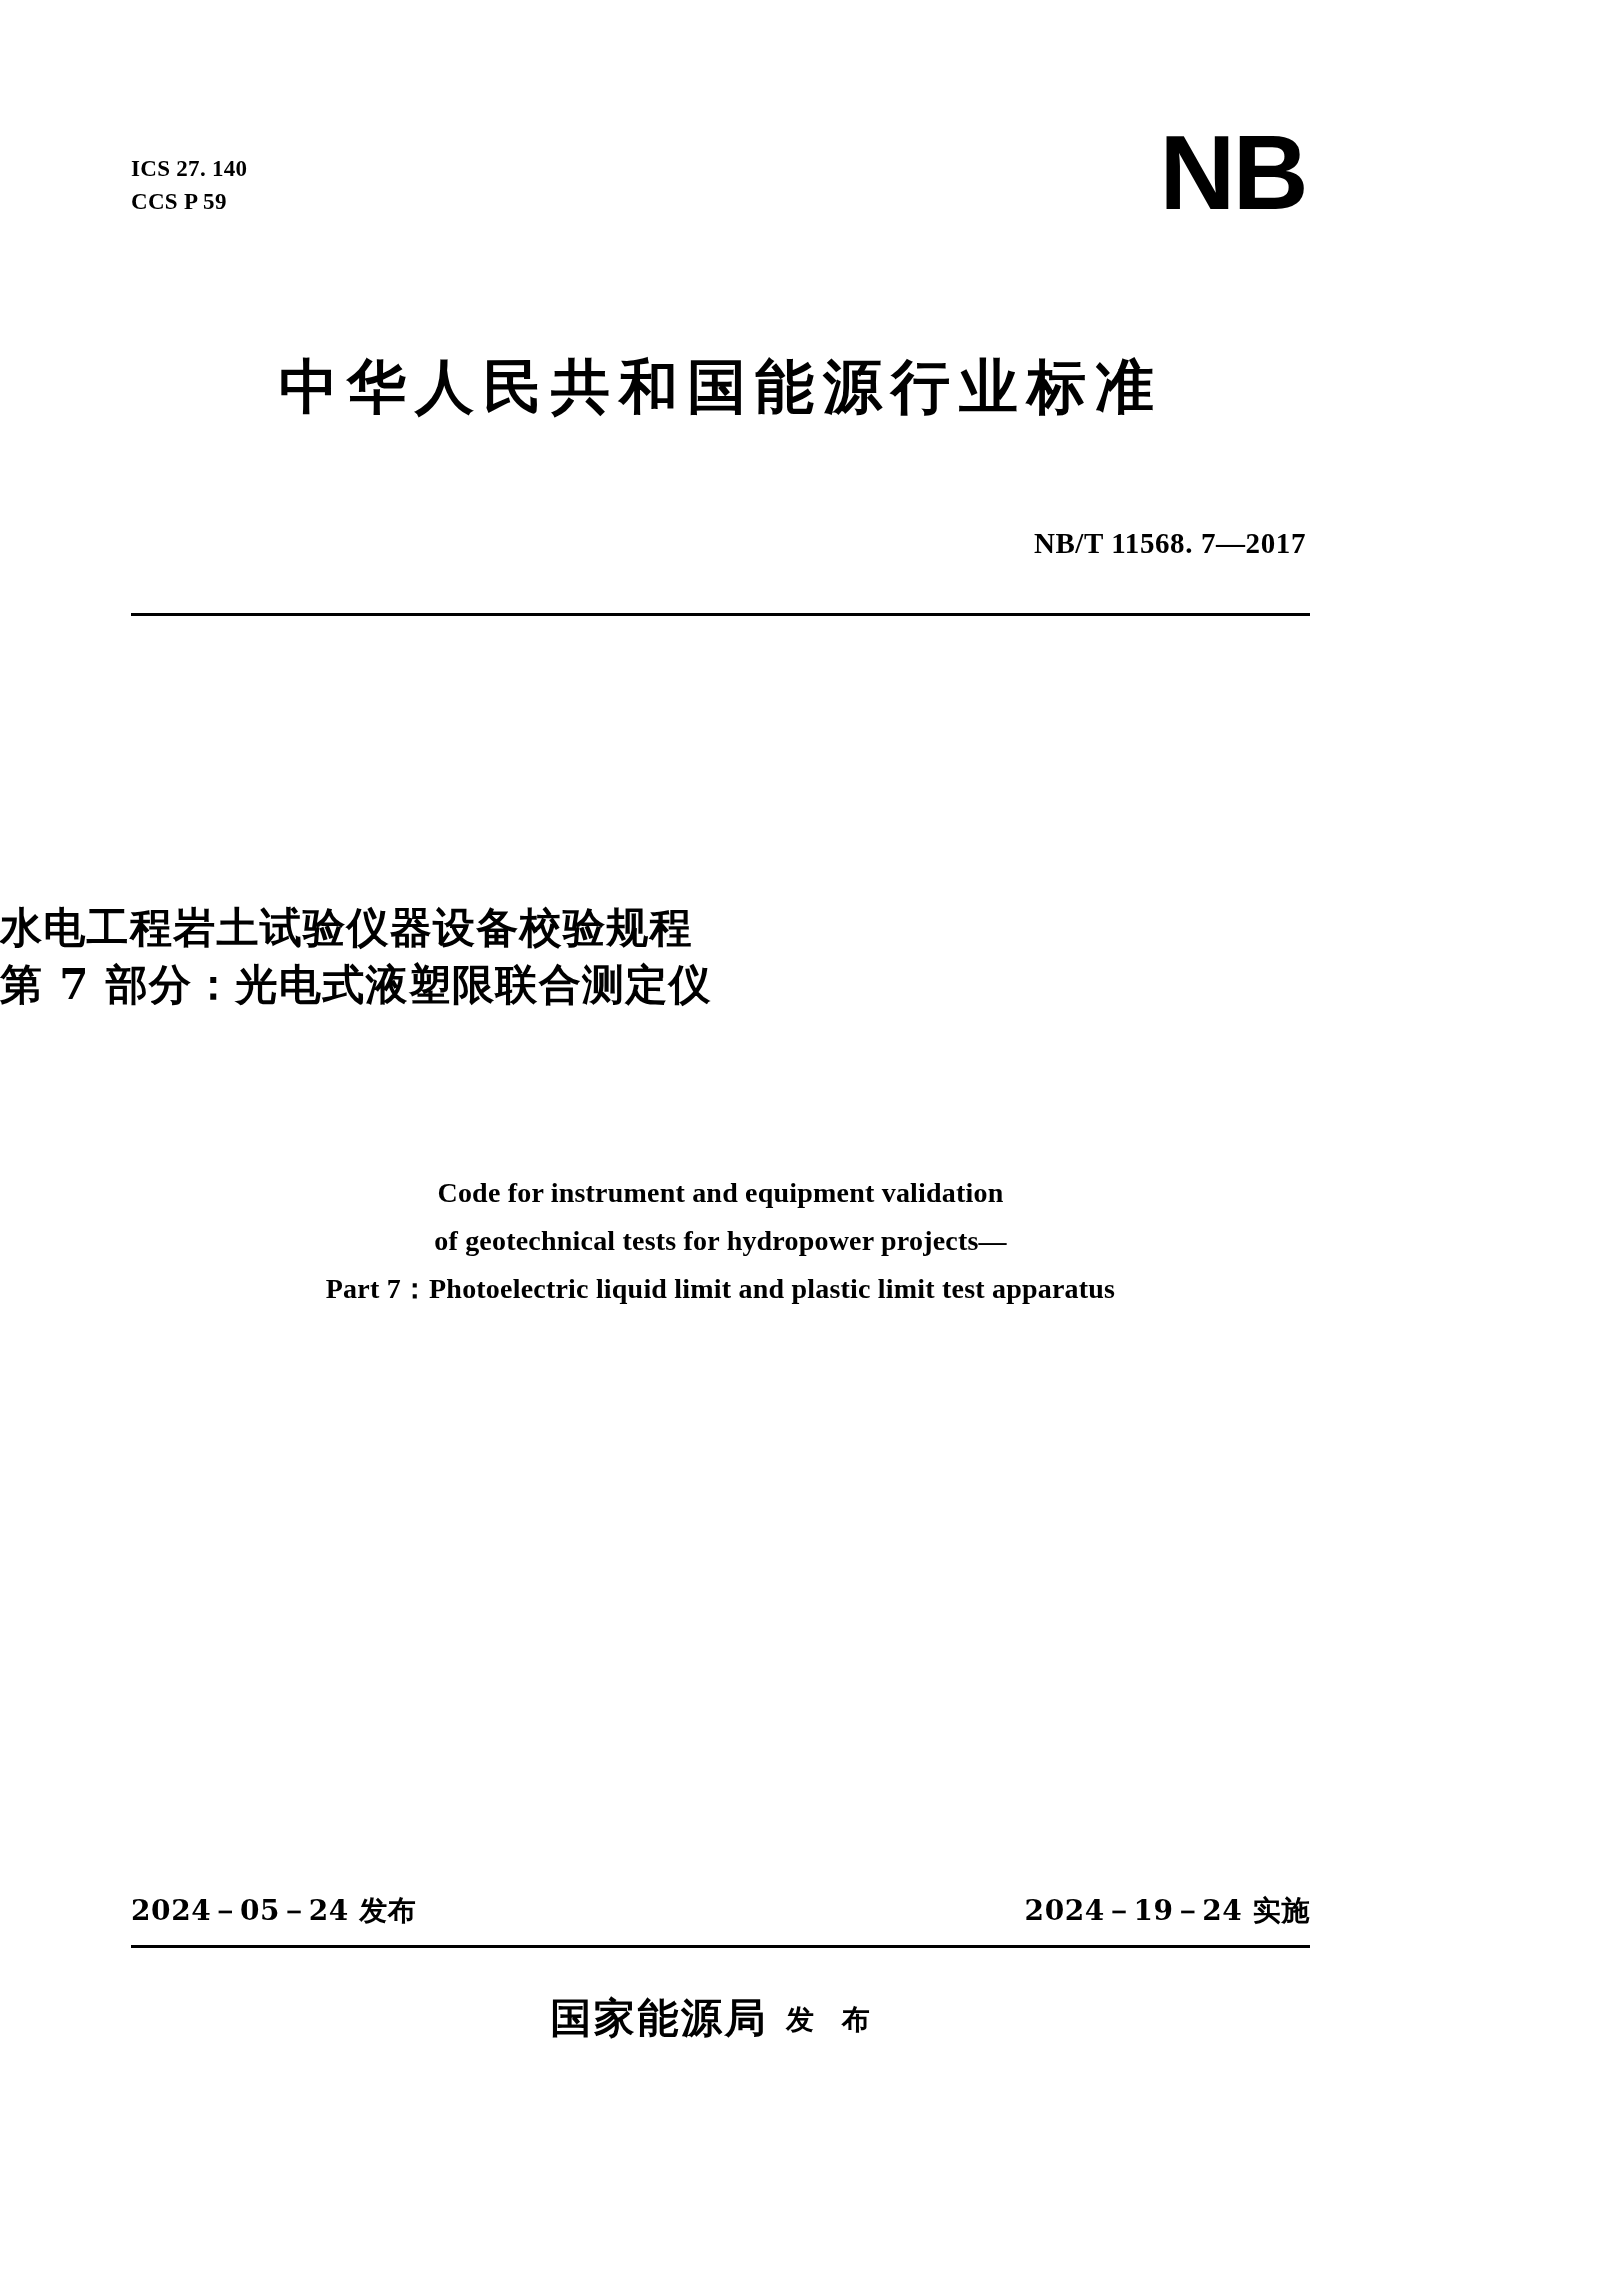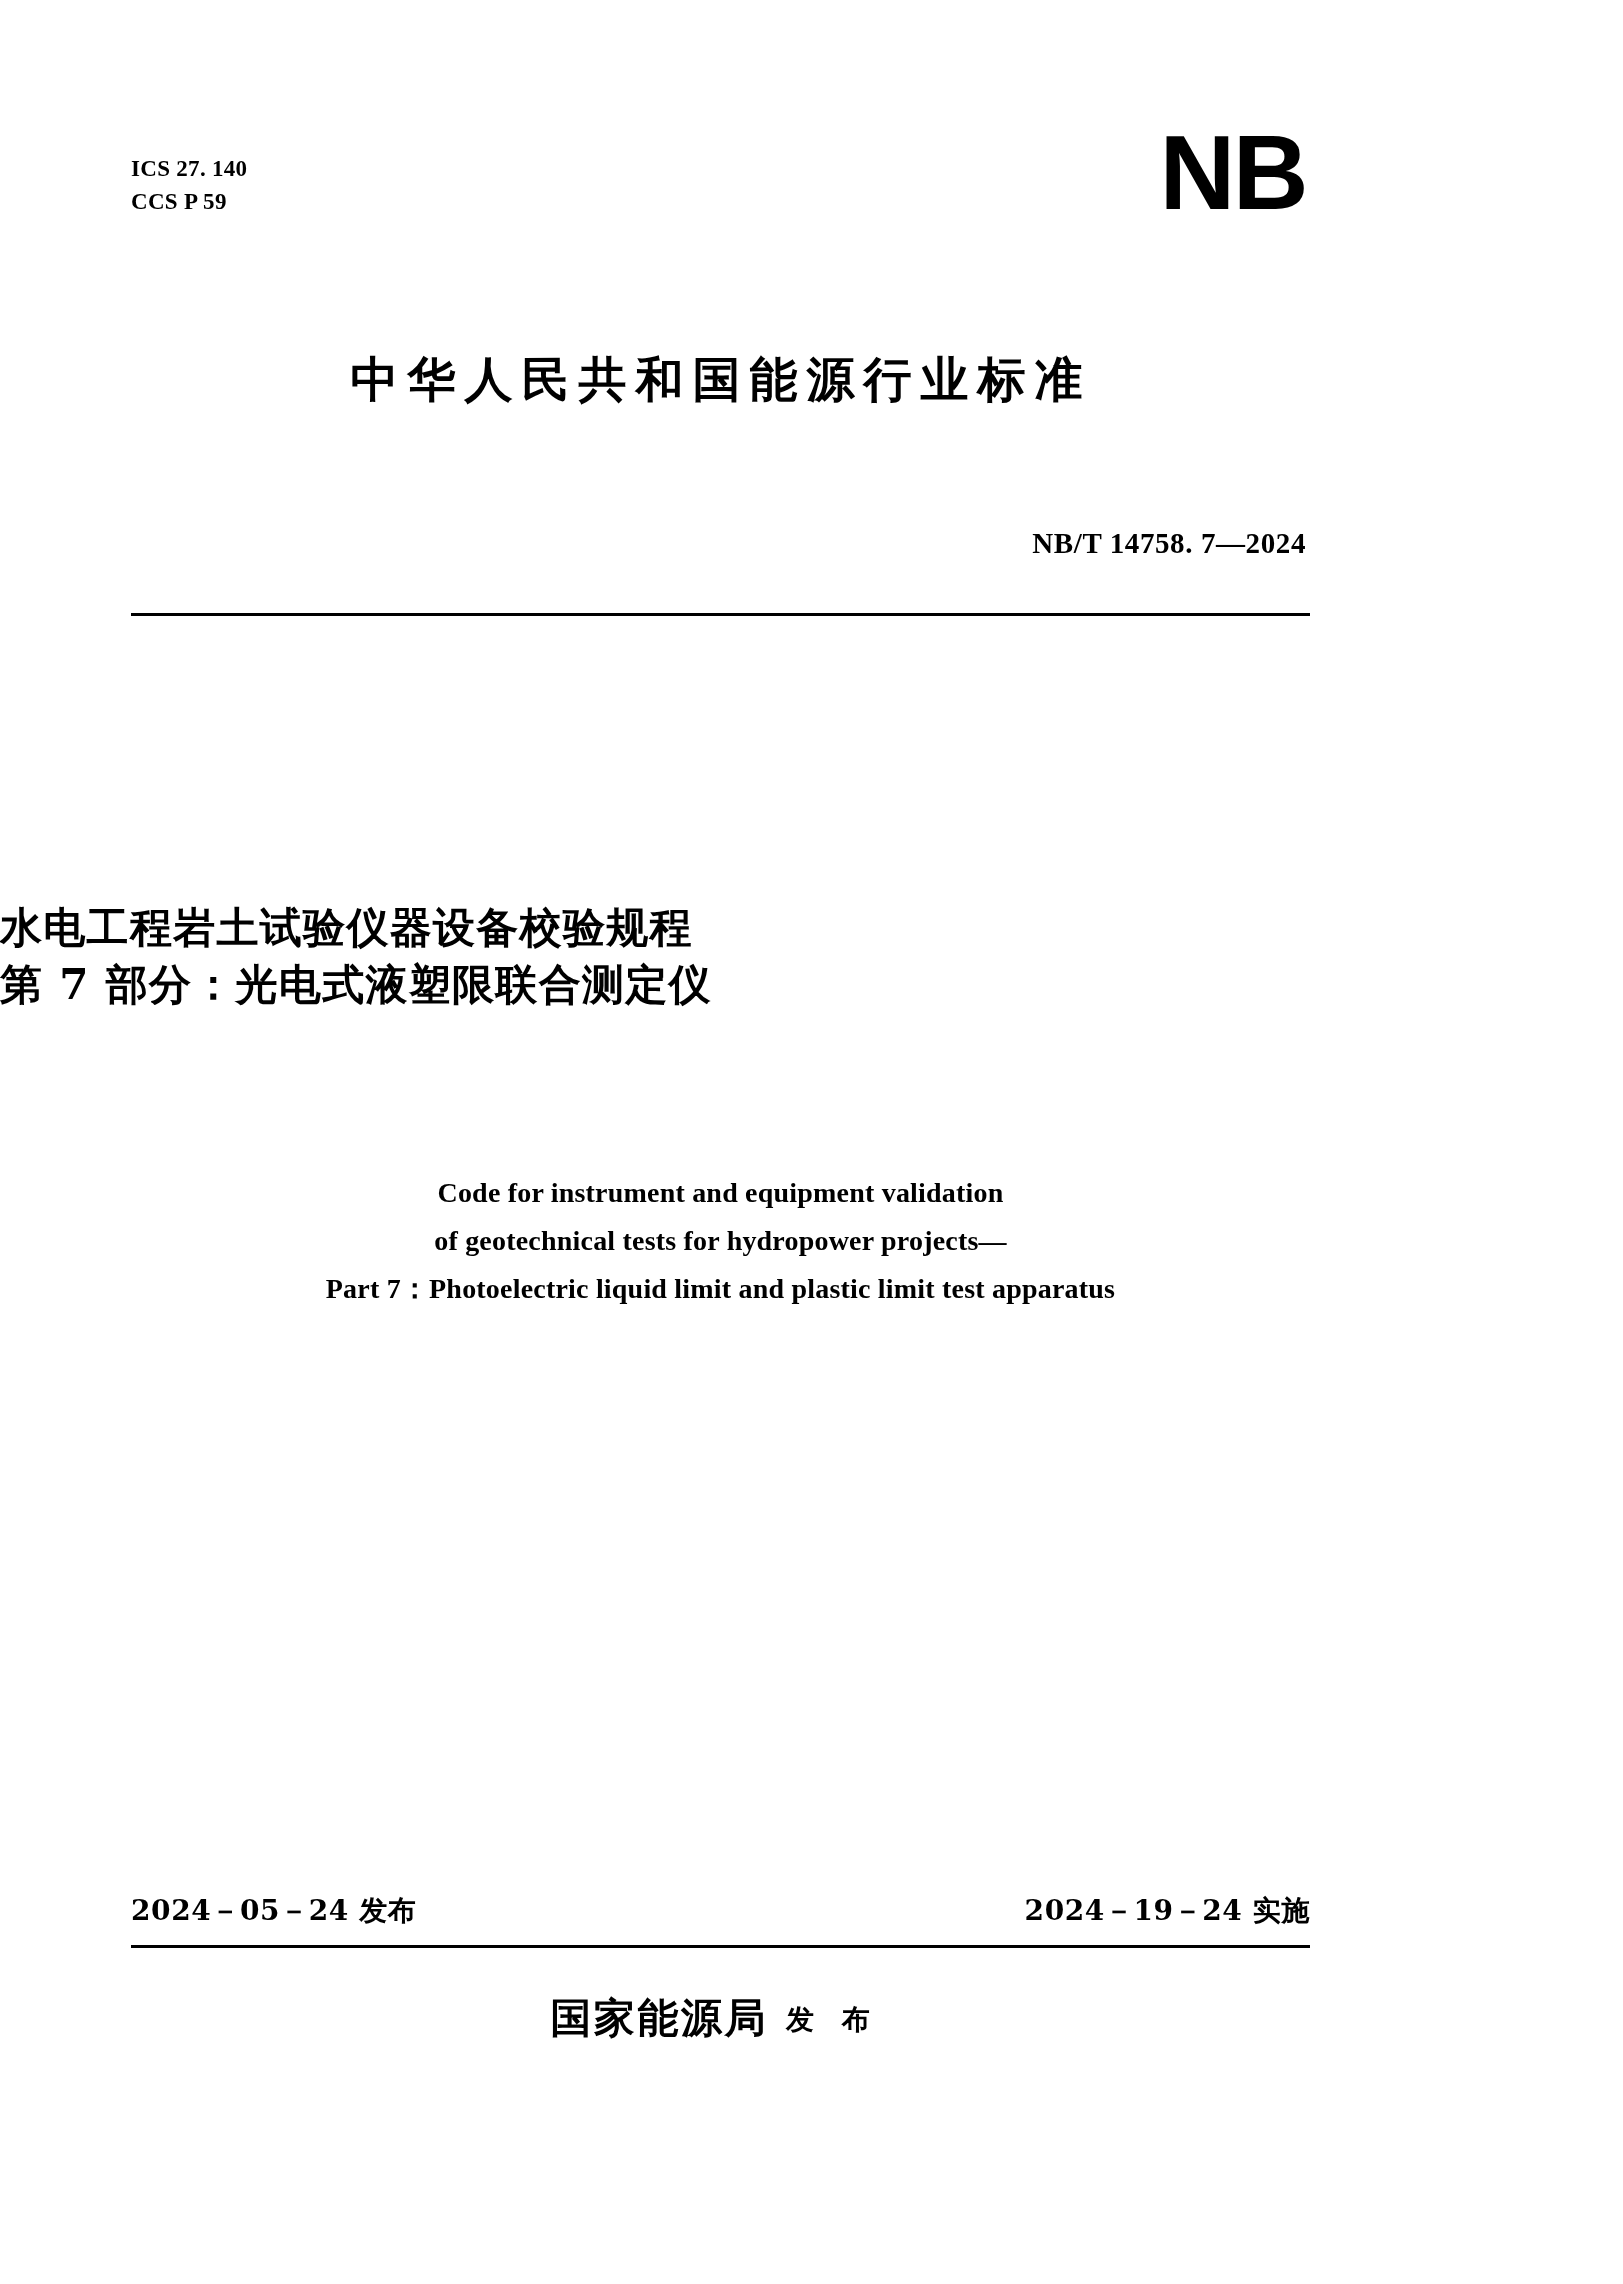--- a/index.html
+++ b/index.html
@@ -49,21 +49,21 @@
   }
 
   .org-title {
     position: absolute;
     left: 0;
     right: 0;
     top: 348px;
     text-align: center;
     font-family: "DejaVu Serif", serif;
     font-weight: bold;
-    font-size: 48px;
+    font-size: 59px;
     letter-spacing: 9px;
     padding-left: 1px;
     white-space: nowrap;
   }
 
   .std-number {
     position: absolute;
     right: 135px;
     top: 527px;
     font-family: "Liberation Serif", serif;
@@ -161,21 +161,21 @@
 
   <div class="ics-block">
     <div>ICS 27. 140</div>
     <div>CCS P 59</div>
   </div>
 
   <div class="nb-logo">NB</div>
 
   <div class="org-title">中华人民共和国能源行业标准</div>
 
-  <div class="std-number">NB/T 14758. 7—2024</div>
+  <div class="std-number">NB/T 11568. 7—2017</div>
 
   <div class="rule-top"></div>
 
   <div class="title-cn">
     <span class="line">水电工程岩土试验仪器设备校验规程</span>
     <span class="line">第 7 部分：光电式液塑限联合测定仪</span>
   </div>
 
   <div class="title-en">
     <span class="line">Code for instrument and equipment validation</span>

